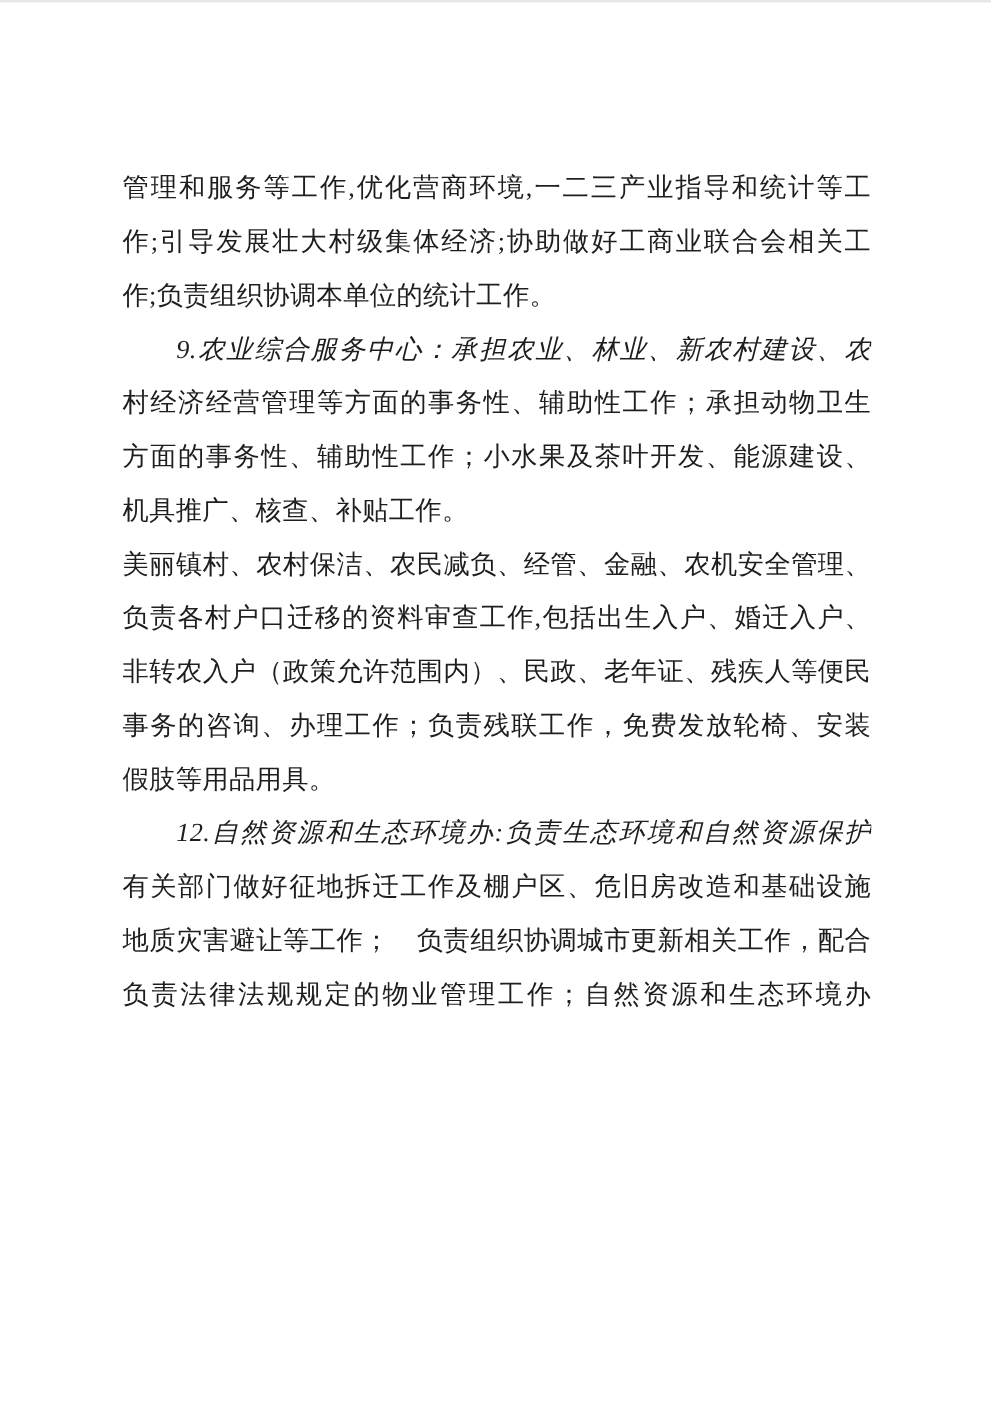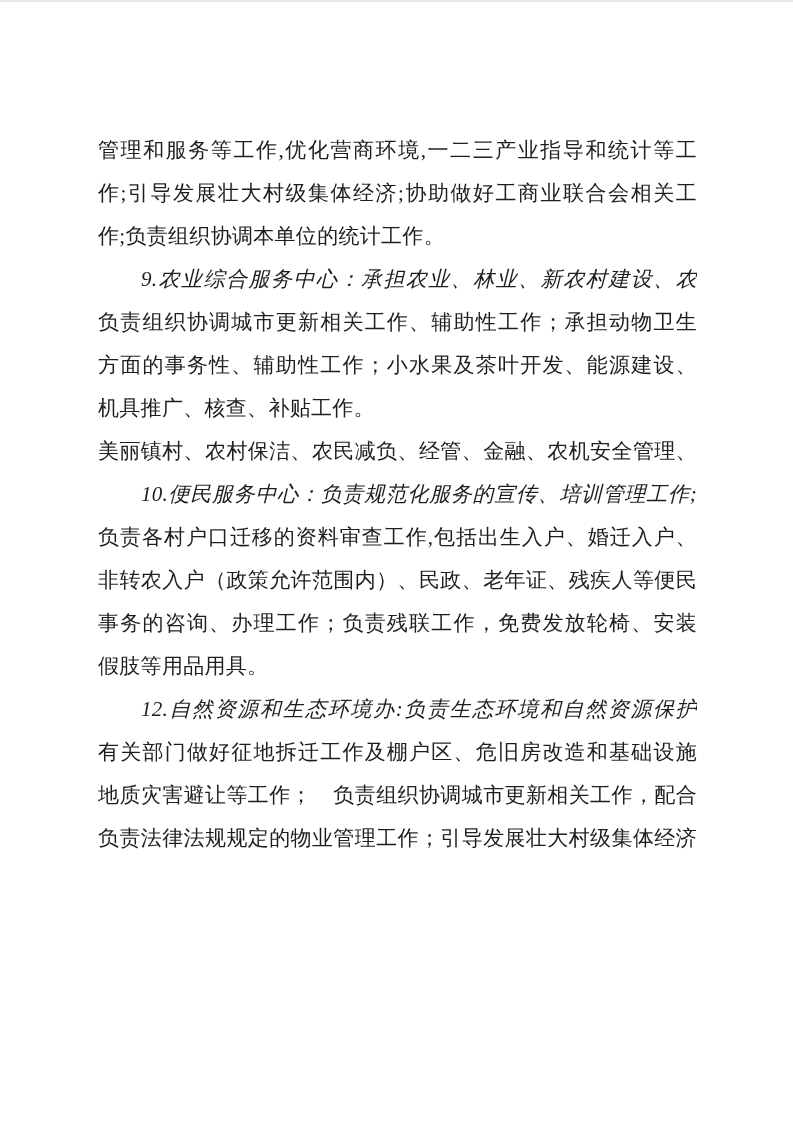--- a/index.html
+++ b/index.html
@@ -52,27 +52,26 @@
 </head>
 <body>
 
 <div class="page">
   <div class="top-edge"></div>
   <div class="doc">
       <div class="line justify">管理和服务等工作,优化营商环境,一二三产业指导和统计等工</div>
       <div class="line justify">作;引导发展壮大村级集体经济;协助做好工商业联合会相关工</div>
       <div class="line">作;负责组织协调本单位的统计工作。</div>
       <div class="line justify indent">9.农业综合服务中心：承担农业、林业、新农村建设、农</div>
-      <div class="line justify">负责组织协调城市更新相关工作、辅助性工作；承担动物卫生</div>
+      <div class="line justify">村经济经营管理等方面的事务性、辅助性工作；承担动物卫生</div>
       <div class="line justify">方面的事务性、辅助性工作；小水果及茶叶开发、能源建设、</div>
       <div class="line">机具推广、核查、补贴工作。</div>
       <div class="line justify">美丽镇村、农村保洁、农民减负、经管、金融、农机安全管理、</div>
-      <div class="line justify indent">10.便民服务中心：负责规范化服务的宣传、培训管理工作;</div>
       <div class="line justify">负责各村户口迁移的资料审查工作,包括出生入户、婚迁入户、</div>
       <div class="line justify">非转农入户（政策允许范围内）、民政、老年证、残疾人等便民</div>
       <div class="line justify">事务的咨询、办理工作；负责残联工作，免费发放轮椅、安装</div>
       <div class="line">假肢等用品用具。</div>
       <div class="line justify indent">12.自然资源和生态环境办:负责生态环境和自然资源保护</div>
       <div class="line justify">有关部门做好征地拆迁工作及棚户区、危旧房改造和基础设施</div>
       <div class="line justify">地质灾害避让等工作；　负责组织协调城市更新相关工作，配合</div>
-      <div class="line justify">负责法律法规规定的物业管理工作；引导发展壮大村级集体经济</div>
+      <div class="line justify">负责法律法规规定的物业管理工作；自然资源和生态环境办</div>
     </div>
 </div>
 
 </body></html>

